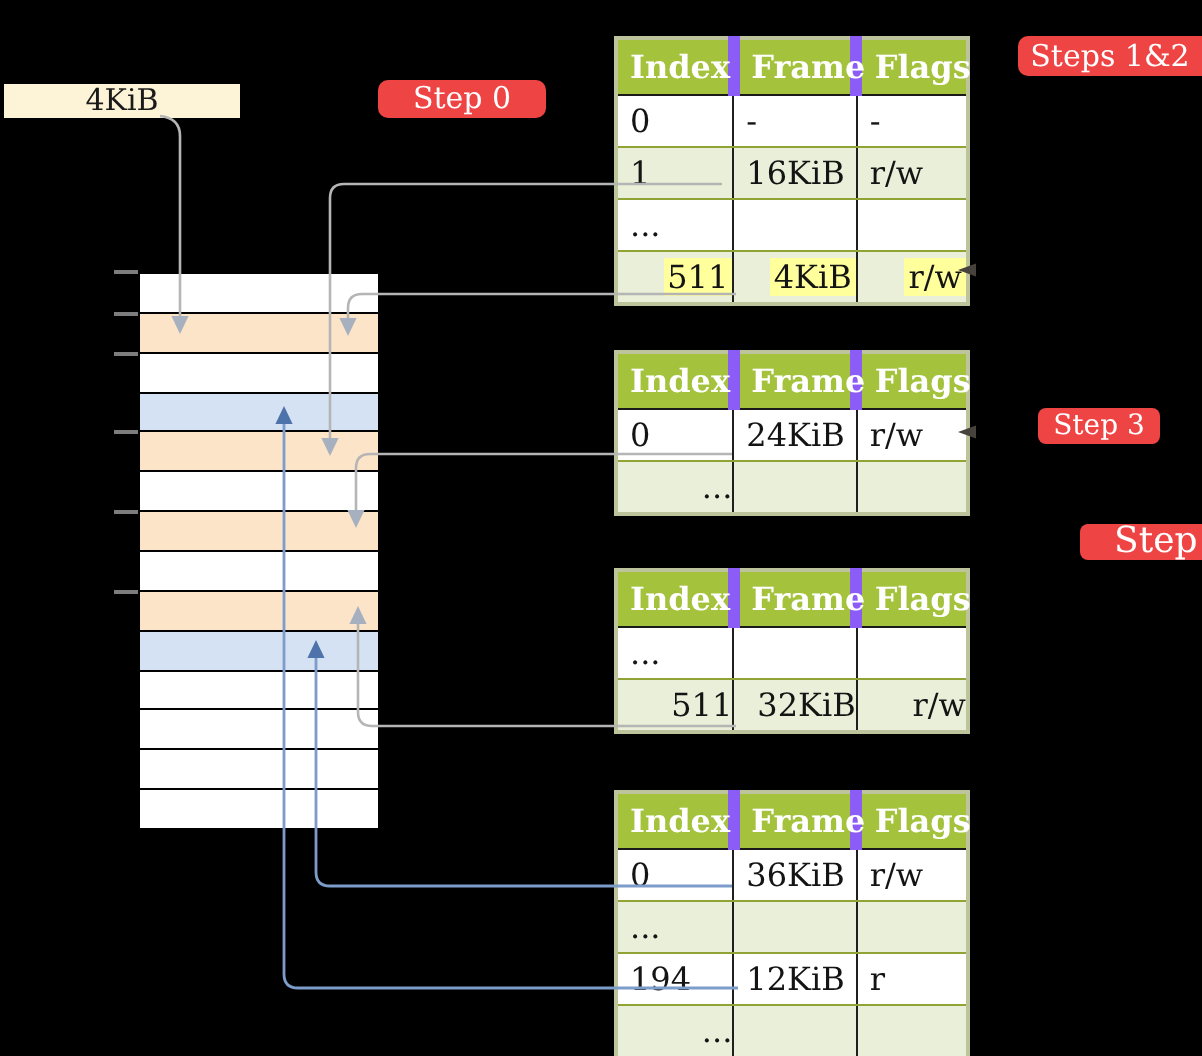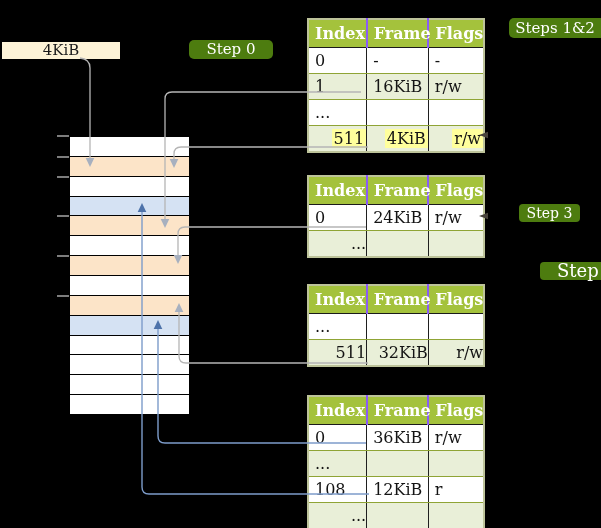--- a/index.html
+++ b/index.html
@@ -7,21 +7,21 @@
     position:relative;width:601px;height:528px;background:#000;overflow:hidden;
     font-family:"DejaVu Serif","Liberation Serif",serif;
   }
   
   .box4k{
     position:absolute;left:2px;top:42px;width:118px;height:17px;
     background:#fdf3d7;color:#1a1a1a;font-size:15px;line-height:17px;text-align:center;
   }
   
   .badge{
-    position:absolute;background:#4d7c0f;color:#fff;text-align:center;
+    position:absolute;background:#ef4444;color:#fff;text-align:center;
     border-radius:5px;font-size:15px;
   }
   .badge.b0{left:189px;top:40px;width:84px;height:19px;line-height:19px;}
   .badge.b12{left:509px;top:18px;width:92px;height:20px;line-height:20px;border-radius:5px 0 0 5px;}
   .badge.b3{left:519px;top:156px;width:61px;height:18px;line-height:18px;font-size:14px;border-radius:4px;margin-top:48px;}
   .badge.b4{left:540px;top:262px;width:61px;height:18px;line-height:18px;font-size:18px;border-radius:4px;padding-left:16px;}
   
   .memcol{
     position:absolute;left:69px;top:136px;width:119px;height:277px;
     border:1px solid #000;background:#fff;display:flex;flex-direction:column;
@@ -33,21 +33,21 @@
   .mrow.blue{background:#d5e2f3;}
   .tick{position:absolute;left:57px;width:12px;height:2px;background:#7d7d7d;}
   
   table.ptable{
     position:absolute;left:307px;width:178px;border-collapse:collapse;
     border:2px solid #bdc39a;background:#fff;table-layout:fixed;
     font-family:"DejaVu Serif","Liberation Serif",serif;
   }
   table.ptable th{
     background:#a4c23c;color:#fff;font-size:16px;font-weight:bold;text-align:left;
-    height:27px;padding:0 0 0 6px;border-right:2px solid #8b5cf6;border-bottom:1px solid #1a1a1a;
+    height:27px;padding:0 0 0 6px;border-right:6px solid #8b5cf6;border-bottom:1px solid #1a1a1a;
   }
   table.ptable th:last-child{border-right:none;}
   table.ptable td{
     font-size:16px;color:#141414;height:25px;padding:0 0 0 6px;
     border-right:1px solid #1f1f1f;border-bottom:1px solid #8fa435;
   }
   table.ptable td:last-child{border-right:none;}
   table.ptable tr:last-child td{border-bottom:none;text-align:right;}
   table.ptable col.c1{width:58px;} table.ptable col.c2{width:61px;} table.ptable col.c3{width:55px;}
   tr.shade-green td{background:#e9efd8;}
@@ -201,21 +201,21 @@
       <td>0</td>
       <td>36KiB</td>
       <td>r/w</td>
     </tr>
     <tr class="shade-green">
       <td>...</td>
       <td></td>
       <td></td>
     </tr>
     <tr class="shade-white">
-      <td>108</td>
+      <td>194</td>
       <td>12KiB</td>
       <td>r</td>
     </tr>
     <tr class="shade-green">
       <td>...</td>
       <td></td>
       <td></td>
     </tr>
   </tbody>
     </table>

